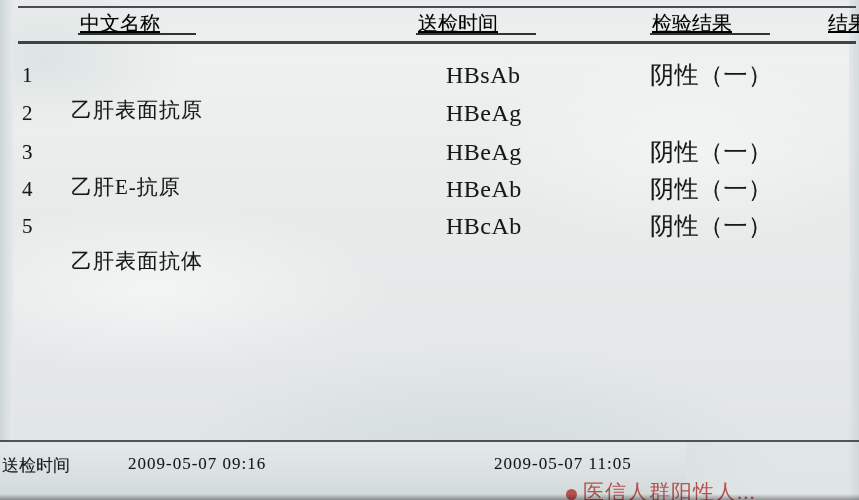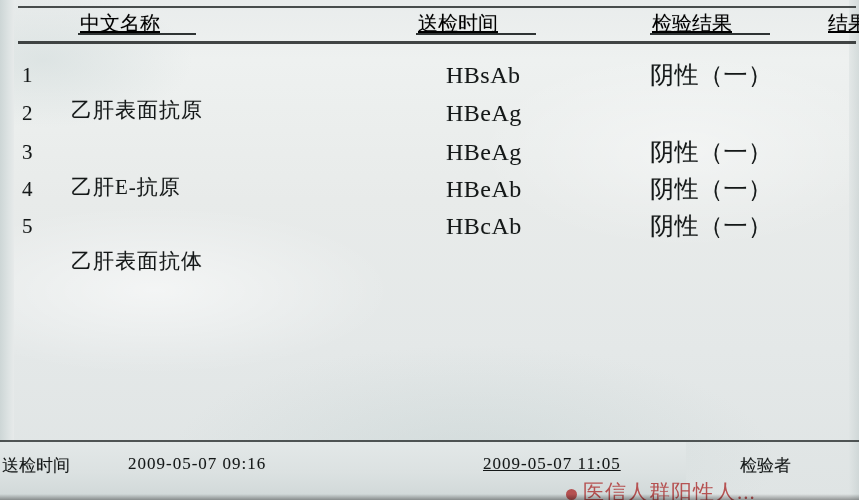--- a/index.html
+++ b/index.html
@@ -112,21 +112,21 @@
   }
   .footer .f-item {
     position: absolute;
     top: 12px;
     white-space: nowrap;
     text-shadow: 0 0 1px rgba(0,0,0,0.2);
   }
   .f-send-label  { left: 2px;   }
   .f-send-value  { left: 128px; font-family: "Liberation Serif", serif; letter-spacing: 1px; text-align: center;}
   .f-rep-label   { left: 368px; }
-  .f-rep-value   { left: 483px; font-family: "Liberation Serif", serif; letter-spacing: 1px; text-decoration: underline;}
+  .f-rep-value   { left: 494px; font-family: "Liberation Serif", serif; letter-spacing: 1px;}
   .f-insp-label  { left: 740px; }
 
   .watermark {
     position: absolute;
     left: 566px;
     top: 478px;
     font-size: 21px;
     color: #b03a3a;
     opacity: 0.85;
     white-space: nowrap;
@@ -201,21 +201,20 @@
     <div class="cell cn">乙肝表面抗体</div>
     <div class="cell en">HBcAb</div>
     <div class="cell res">阴性（一）</div>
   </div>
 
   <div class="footer-rule"></div>
   <div class="footer">
     <div class="f-item f-send-label">送检时间</div>
     <div class="f-item f-send-value">2009-05-07  09:16</div>
     <div class="f-item f-rep-value">2009-05-07  11:05</div>
-    <div class="f-item f-insp-label">检验者</div>
   </div>
 
   <div class="watermark">
     <span class="wm-dot"></span><span>医信人群阳性人...</span>
   </div>
 
   <div class="bottom-shadow"></div>
 </div>
 
 </body></html>

